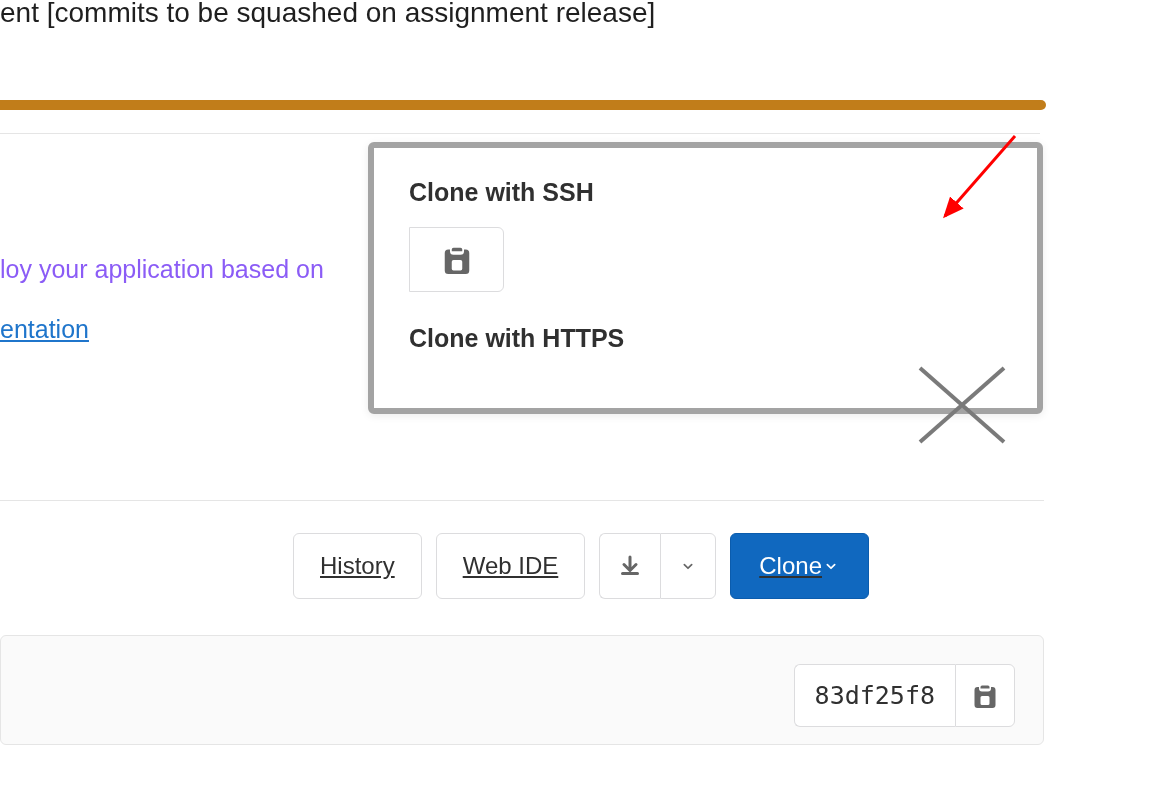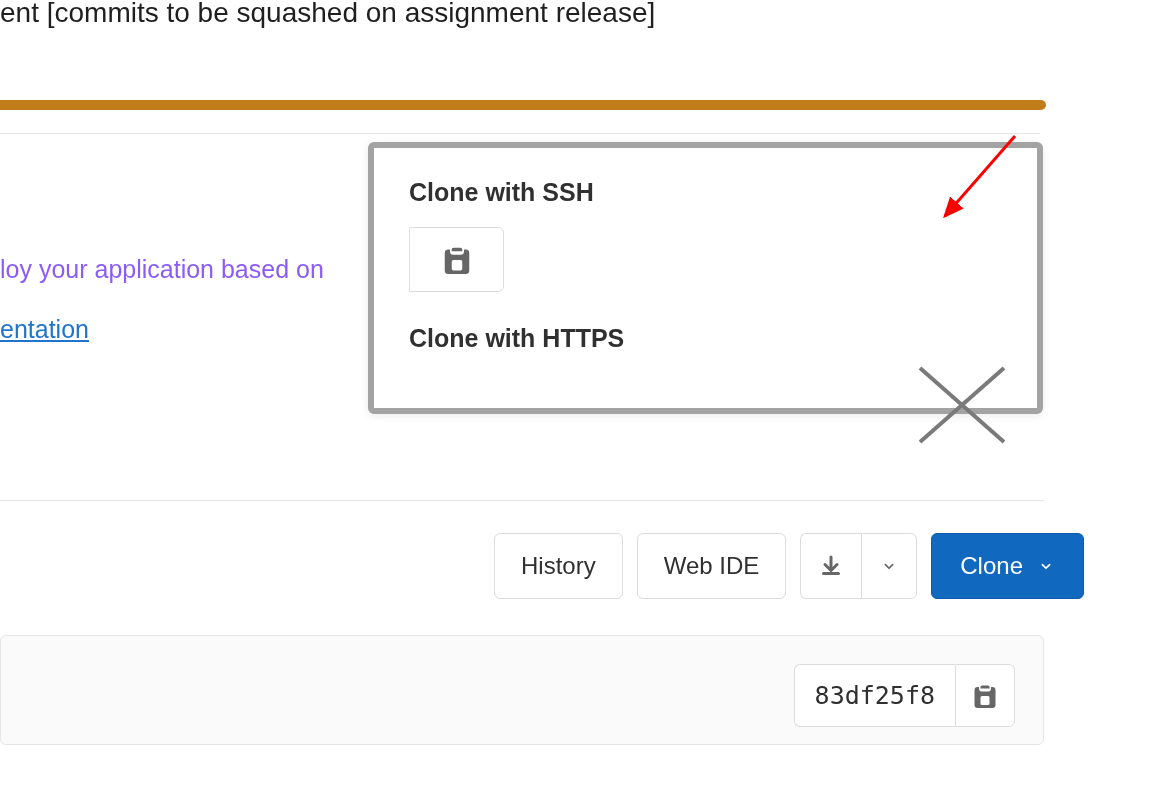--- a/index.html
+++ b/index.html
@@ -111,25 +111,26 @@
       position: absolute;
       top: 500px;
       left: 0;
       width: 1044px;
       border-top: 1px solid #e5e5e5;
     }
     .action-bar {
       position: absolute;
       top: 533px;
       left: 0;
-      width: 1084px;
+      width: 869px;
       display: flex;
       justify-content: flex-end;
       gap: 14px;
       align-items: stretch;
+      text-decoration: underline;
     }
     .btn {
       height: 66px;
       border: 1px solid #dcdcde;
       background: #fff;
       border-radius: 6px;
       padding: 0 26px;
       font-size: 24px;
       color: #303030;
       display: flex;
@@ -160,21 +161,20 @@
     .btn-primary {
       height: 66px;
       background: #1068bf;
       color: #fff;
       border: 1px solid #0b5cad;
       border-radius: 6px;
       padding: 0 28px;
       font-size: 24px;
       display: flex;
       align-items: center;
-      gap: 14px;
       cursor: pointer;
     }
     .chev-down {
       width: 18px;
       height: 18px;
       fill: currentColor;
     }
     .commit-panel {
       position: absolute;
       top: 635px;

